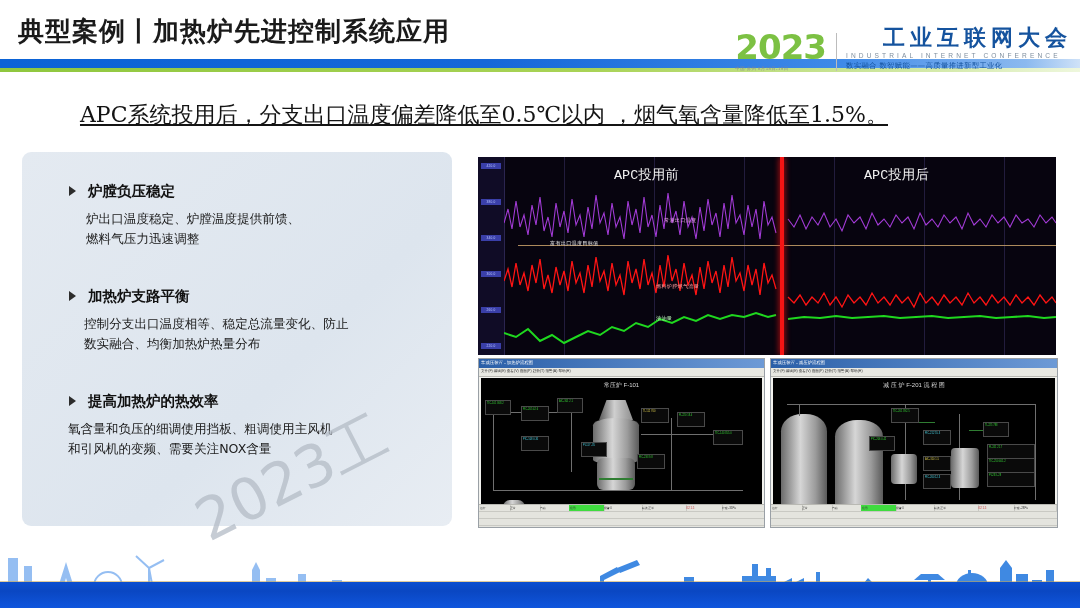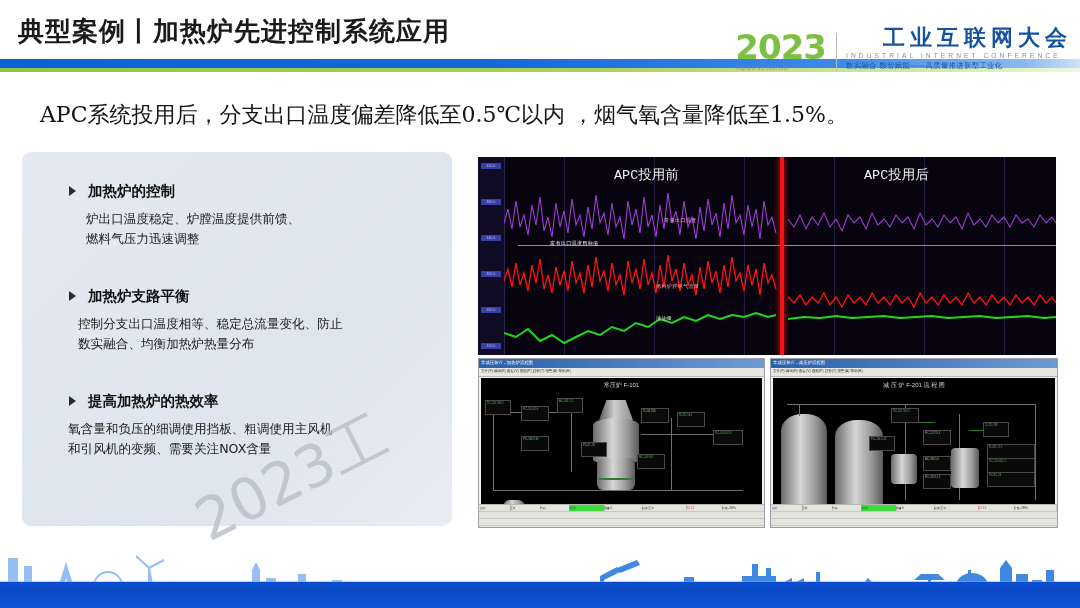--- a/index.html
+++ b/index.html
@@ -41,23 +41,24 @@
   }
   .logo-en{
     font-size:6.6px;color:#7e8e9e;letter-spacing:3.1px;margin-top:2px;white-space:nowrap;
   }
   .logo-slogan{
     font-size:7.4px;color:#15539e;letter-spacing:.3px;margin-top:2px;white-space:nowrap;
     font-family:"DejaVu Sans","Liberation Sans",sans-serif;
   }
   
   .headline{
-    position:absolute;left:0;top:100px;width:888px;text-align:center;
+    position:absolute;left:0;top:100px;width:888px;text-align:right;
     font-size:22px;color:#141414;white-space:nowrap;
     font-family:"DejaVu Serif","Liberation Serif",serif;
+    text-decoration:underline;
   }
   
   .left-panel{
     position:absolute;left:22px;top:152px;width:430px;height:374px;
     background:linear-gradient(135deg,#e4eaf1 0%,#dde5ee 60%,#e8edf3 100%);
     border-radius:9px;
   }
   .bullet-group{position:absolute;left:46px;width:368px;}
   .bullet-head{
     display:flex;align-items:center;gap:9px;
@@ -200,34 +201,34 @@
     <div class="logo-slogan">数实融合  数智赋能——高质量推进新型工业化</div>
   </div>
 </div>
 
 <div class="headline">APC系统投用后，分支出口温度偏差降低至0.5℃以内 ，烟气氧含量降低至1.5%。</div>
 
 <div class="left-panel">
   <div class="bullet-group" style="top:30px;">
     <div class="bullet-head">
       <span class="arrow-icon"></span>
-      <span>加热炉的控制</span>
+      <span>炉膛负压稳定</span>
     </div>
     <div class="bullet-body">
       <div>炉出口温度稳定、炉膛温度提供前馈、</div>
       <div>燃料气压力迅速调整</div>
     </div>
   </div>
 
   <div class="bullet-group" style="top:135px;">
     <div class="bullet-head">
       <span class="arrow-icon"></span>
       <span>加热炉支路平衡</span>
     </div>
-    <div class="bullet-body" style="margin-left:10px;">
+    <div class="bullet-body" style="margin-left:16px;">
       <div>控制分支出口温度相等、稳定总流量变化、防止</div>
       <div>数实融合、均衡加热炉热量分布</div>
     </div>
   </div>
 
   <div class="bullet-group" style="top:240px;">
     <div class="bullet-head">
       <span class="arrow-icon"></span>
       <span>提高加热炉的热效率</span>
     </div>

